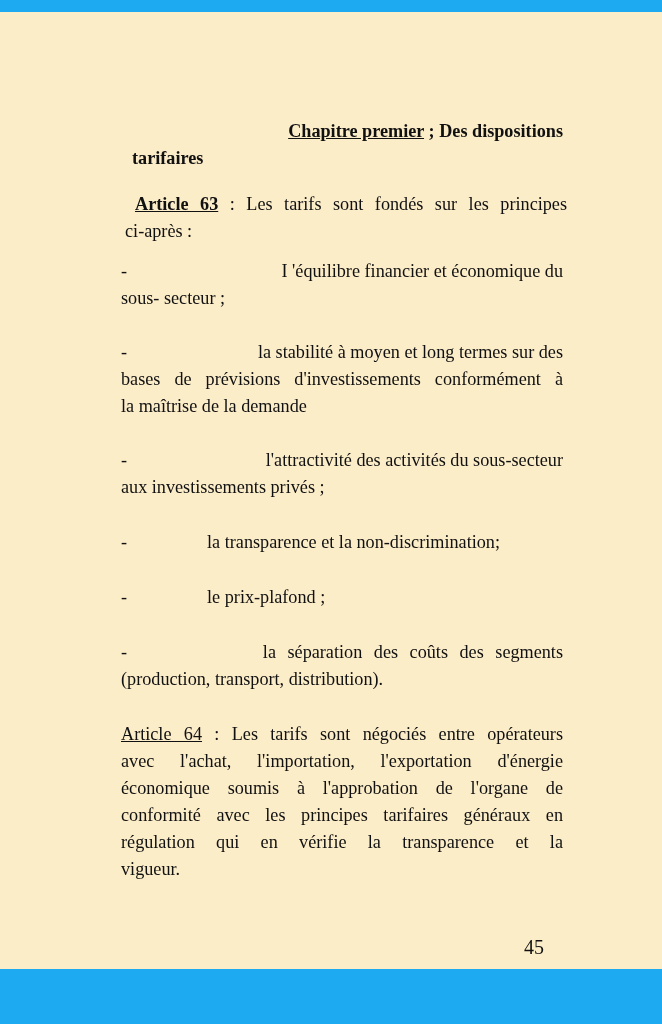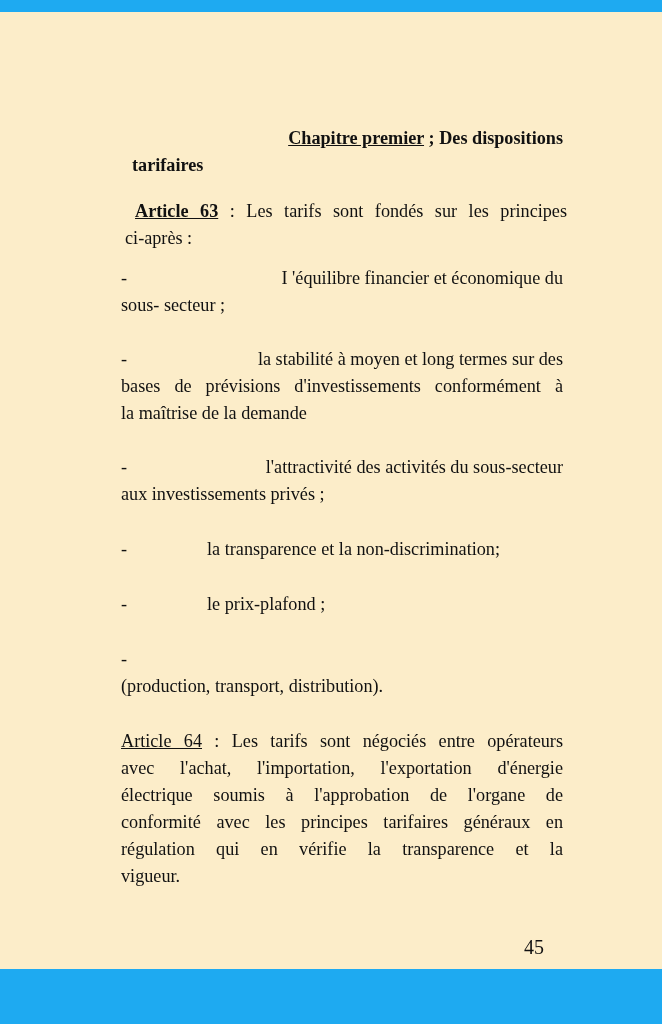--- a/index.html
+++ b/index.html
@@ -23,21 +23,21 @@
     }
     .bottom-bar {
       position: absolute;
       left: 0; top: 969px;
       width: 662px; height: 55px;
       background: #1eaaf1;
     }
     .page {
       position: absolute;
       left: 121px;
-      top: 125px;
+      top: 118px;
       width: 442px;
       font-size: 18.2px;
       line-height: 27px;
     }
     .chapter {
       font-weight: bold;
       margin: 0;
     }
     .chapter .line1 {
       display: block;
@@ -134,28 +134,29 @@
   <div class="item-block" style="top:466px;">
     <span class="lead">
       <span>-</span>
       <span style="margin-left:80px;">le prix-plafond ;</span>
     </span>
   </div>
 
   <div class="item-block" style="top:521px;">
     <span class="lead">
       <span>-</span>
+      <span style="margin-left:auto; word-spacing:7px;">la séparation des coûts des segments</span>
     </span>
     <span class="line-plain">(production, transport, distribution).</span>
   </div>
 
   <div class="art64">
     <span class="line-just"><span class="label" style="font-weight:normal; text-decoration:underline;">Article 64</span><span> : Les tarifs sont négociés entre opérateurs</span></span>
     <span class="line-just">avec l'achat, l'importation, l'exportation d'énergie</span>
-    <span class="line-just">électrique soumis à l'approbation de l'organe de</span>
+    <span class="line-just">économique soumis à l'approbation de l'organe de</span>
     <span class="line-just">conformité avec les principes tarifaires généraux en</span>
     <span class="line-just">régulation qui en vérifie la transparence et la</span>
     <span class="line-plain">vigueur.</span>
   </div>
 </div>
 
 <div class="page-number">45</div>
 
 <div class="bottom-bar"></div>
 

